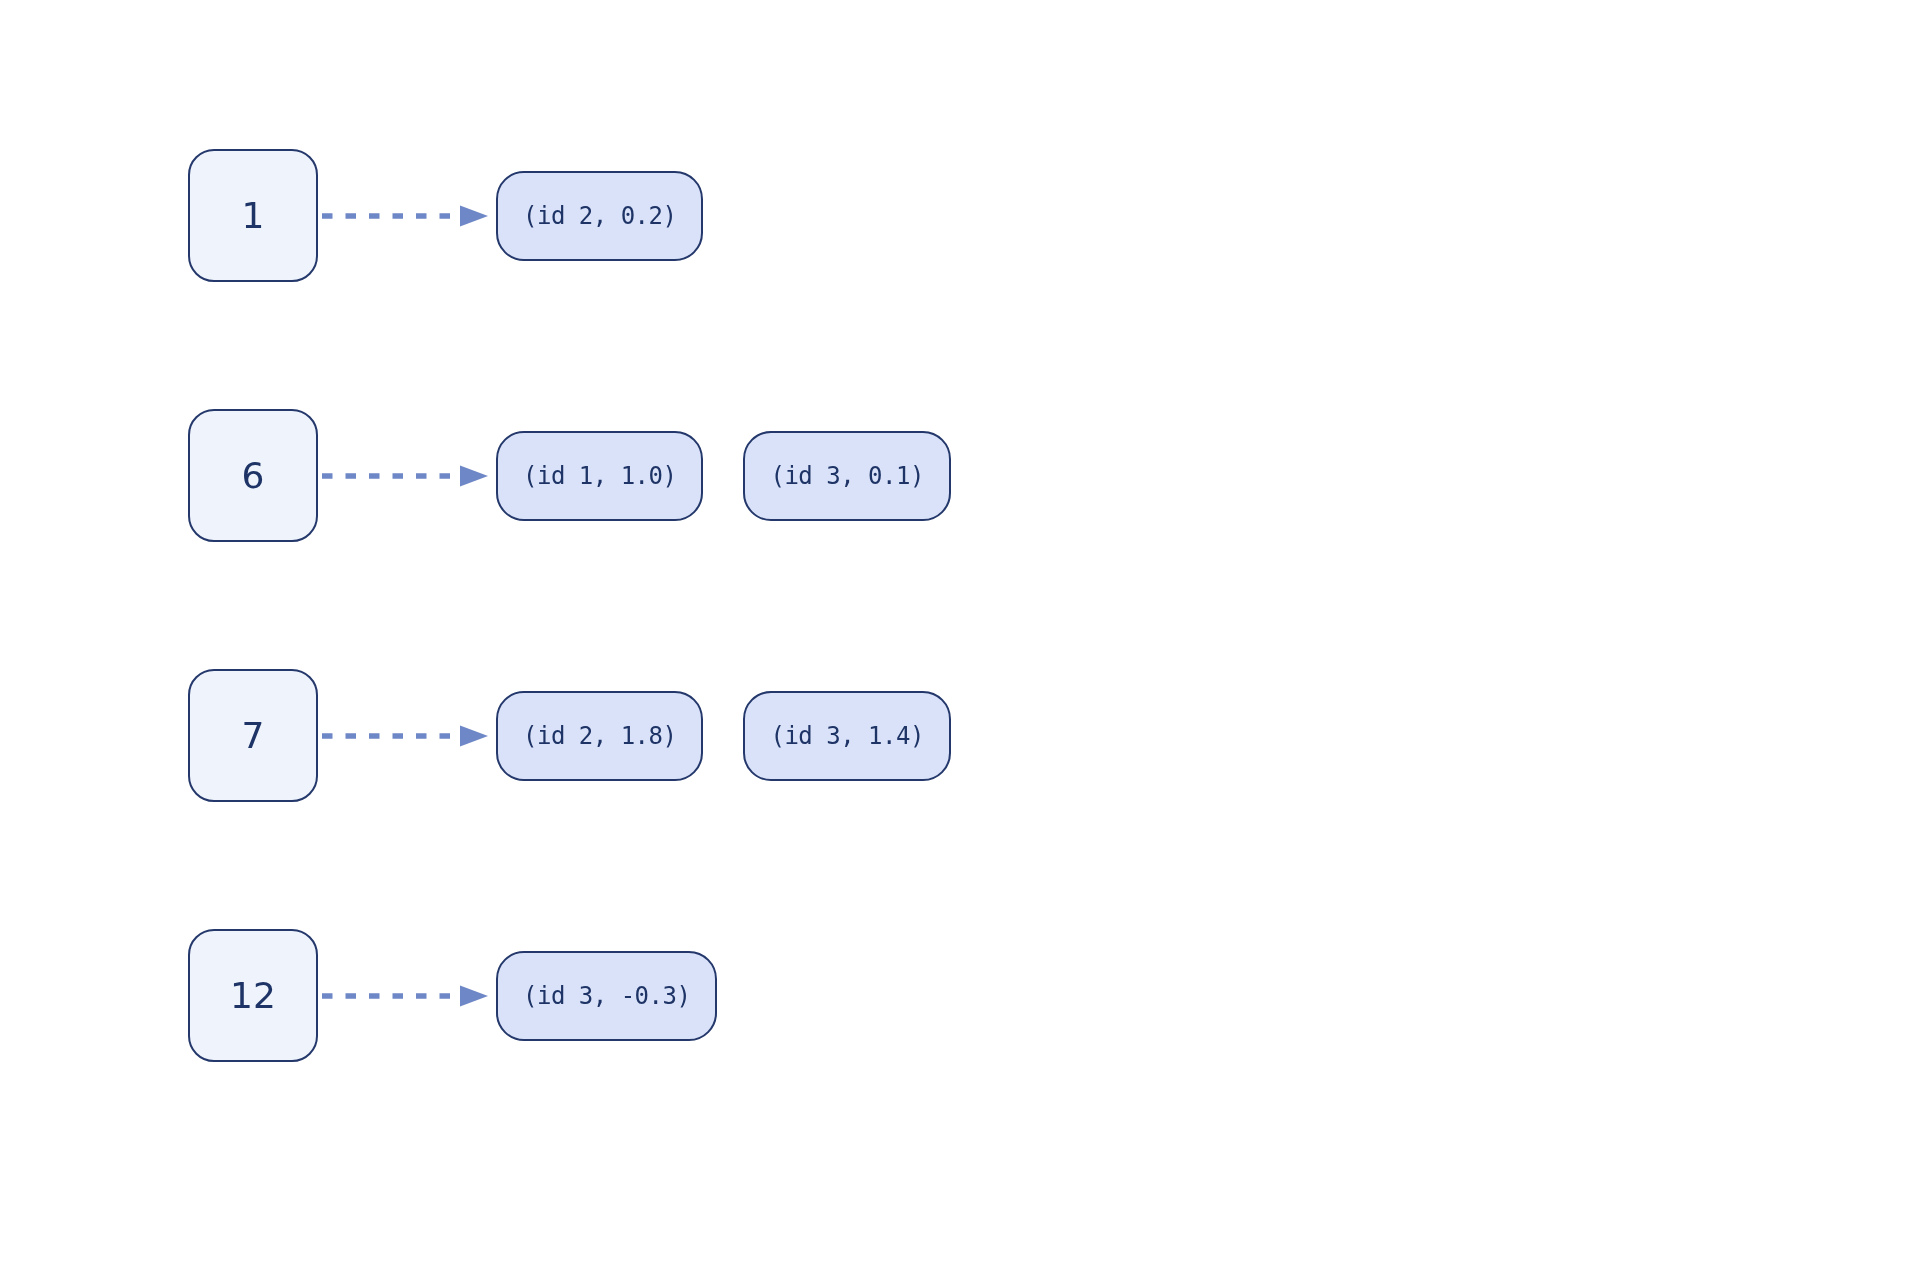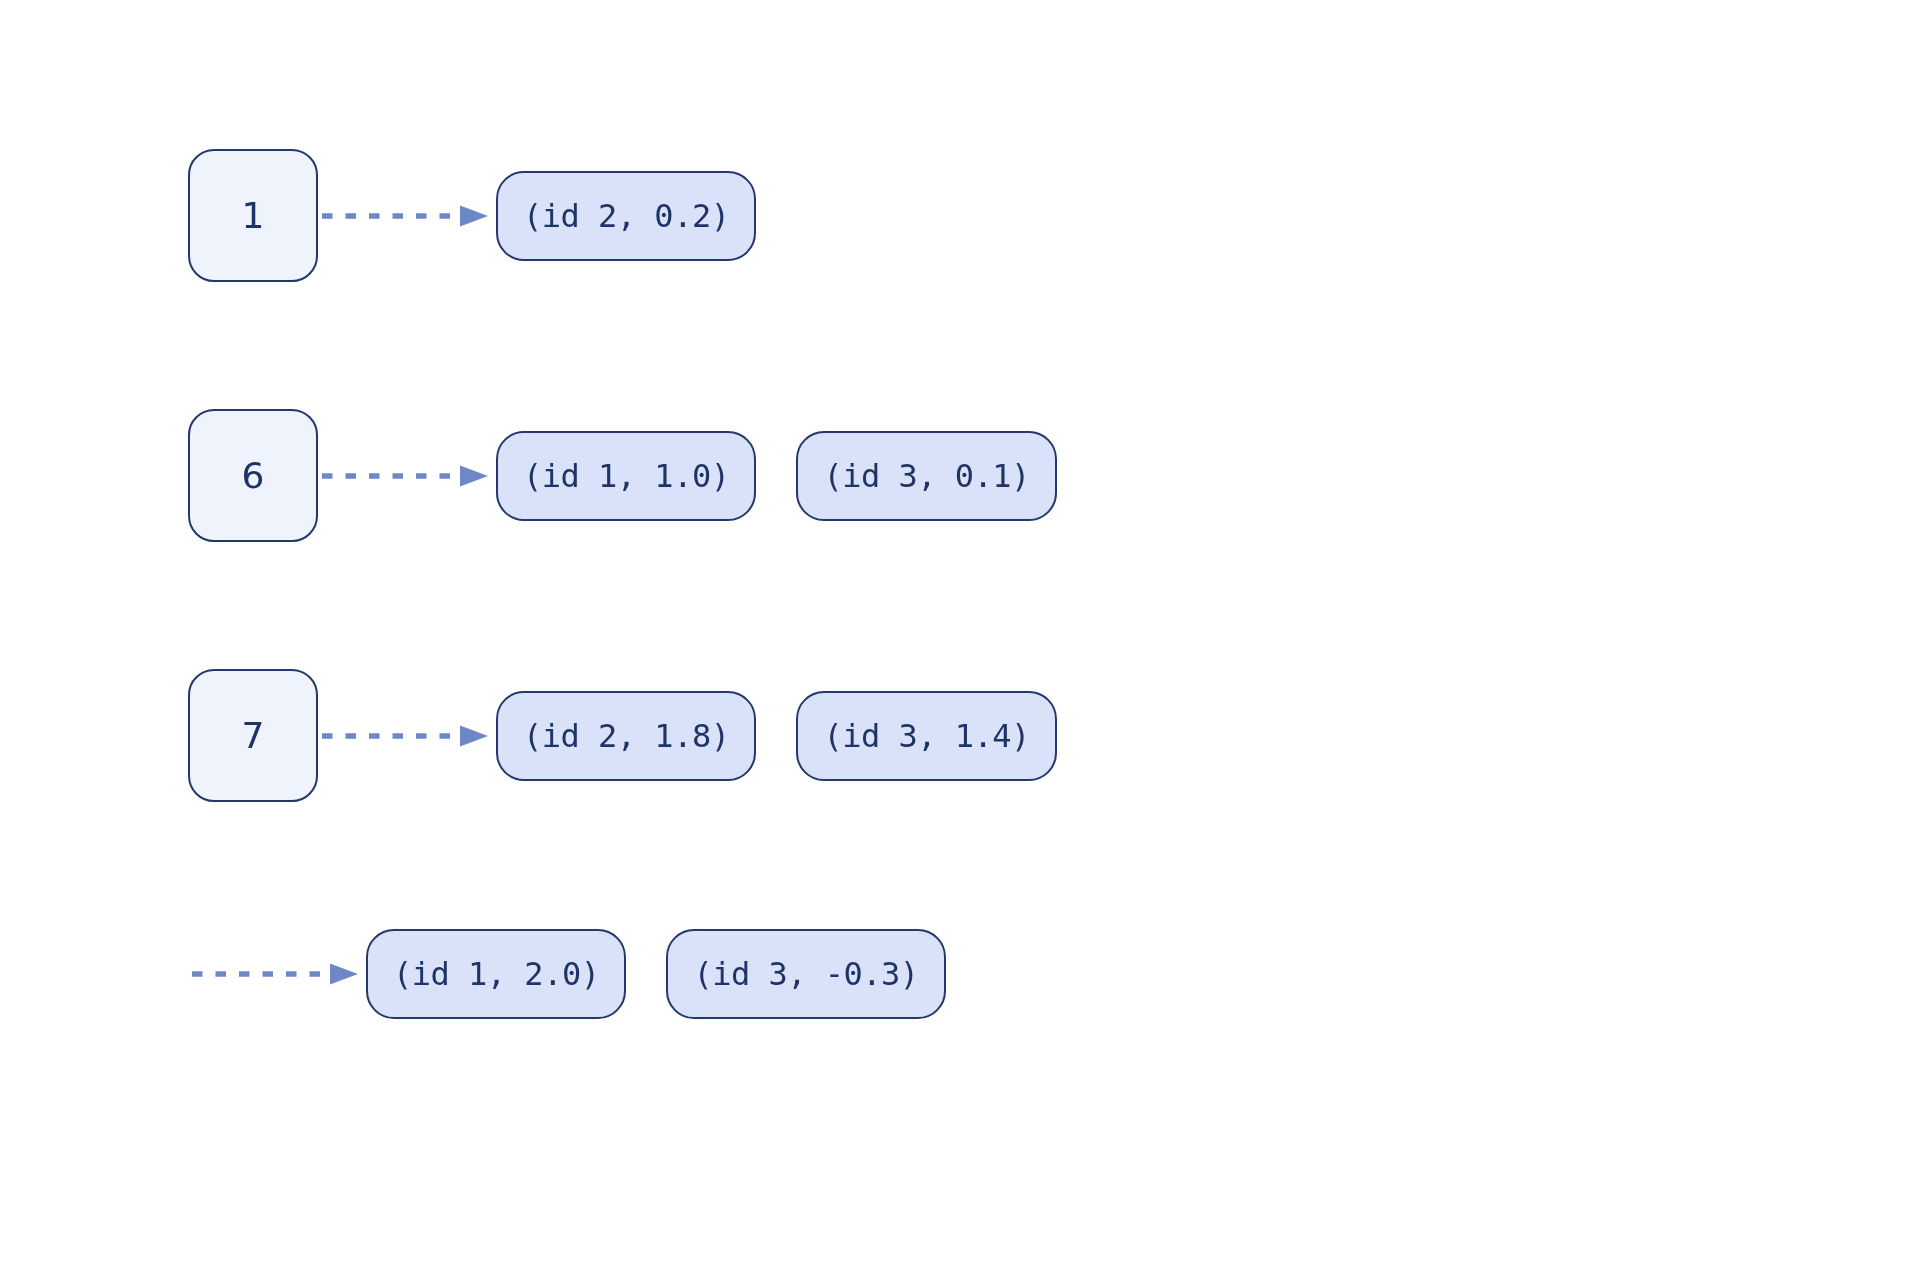--- a/index.html
+++ b/index.html
@@ -62,21 +62,21 @@
     border: 2.5px solid var(--pill-border);
     border-radius: 28px;
     display: flex;
     align-items: center;
     justify-content: center;
     padding: 0 25px;
     white-space: nowrap;
   }
   .pill-label {
     font-family: "DejaVu Sans Mono", monospace;
-    font-size: 32px;
+    font-size: 24px;
     font-weight: 500;
     color: var(--text);
     letter-spacing: -0.5px;
   }
 </style>
 </head>
 <body>
 
 <div class="diagram" id="diagram-root">
   <div class="row">
@@ -124,26 +124,26 @@
         <div class="pill">
           <span class="pill-label">(id 2, 1.8)</span>
         </div>
         <div class="pill">
           <span class="pill-label">(id 3, 1.4)</span>
         </div>
       </div>
   </div>
 
   <div class="row">
+    <div class="key-box">
+      <span class="key-label">12</span>
+    </div>
     <svg class="arrow" width="178" height="26" viewBox="0 0 178 26">
       <line x1="4" y1="13" x2="146" y2="13" stroke-width="5.5" stroke-dasharray="10.5 13" stroke="#6e87c6"></line>
       <polygon points="142,2.5 170,13 142,23.5" fill="#6e87c6"></polygon>
     </svg>
     <div class="pills">
-        <div class="pill">
-          <span class="pill-label">(id 1, 2.0)</span>
-        </div>
         <div class="pill">
           <span class="pill-label">(id 3, -0.3)</span>
         </div>
       </div>
   </div>
 </div>
 
 </body></html>

